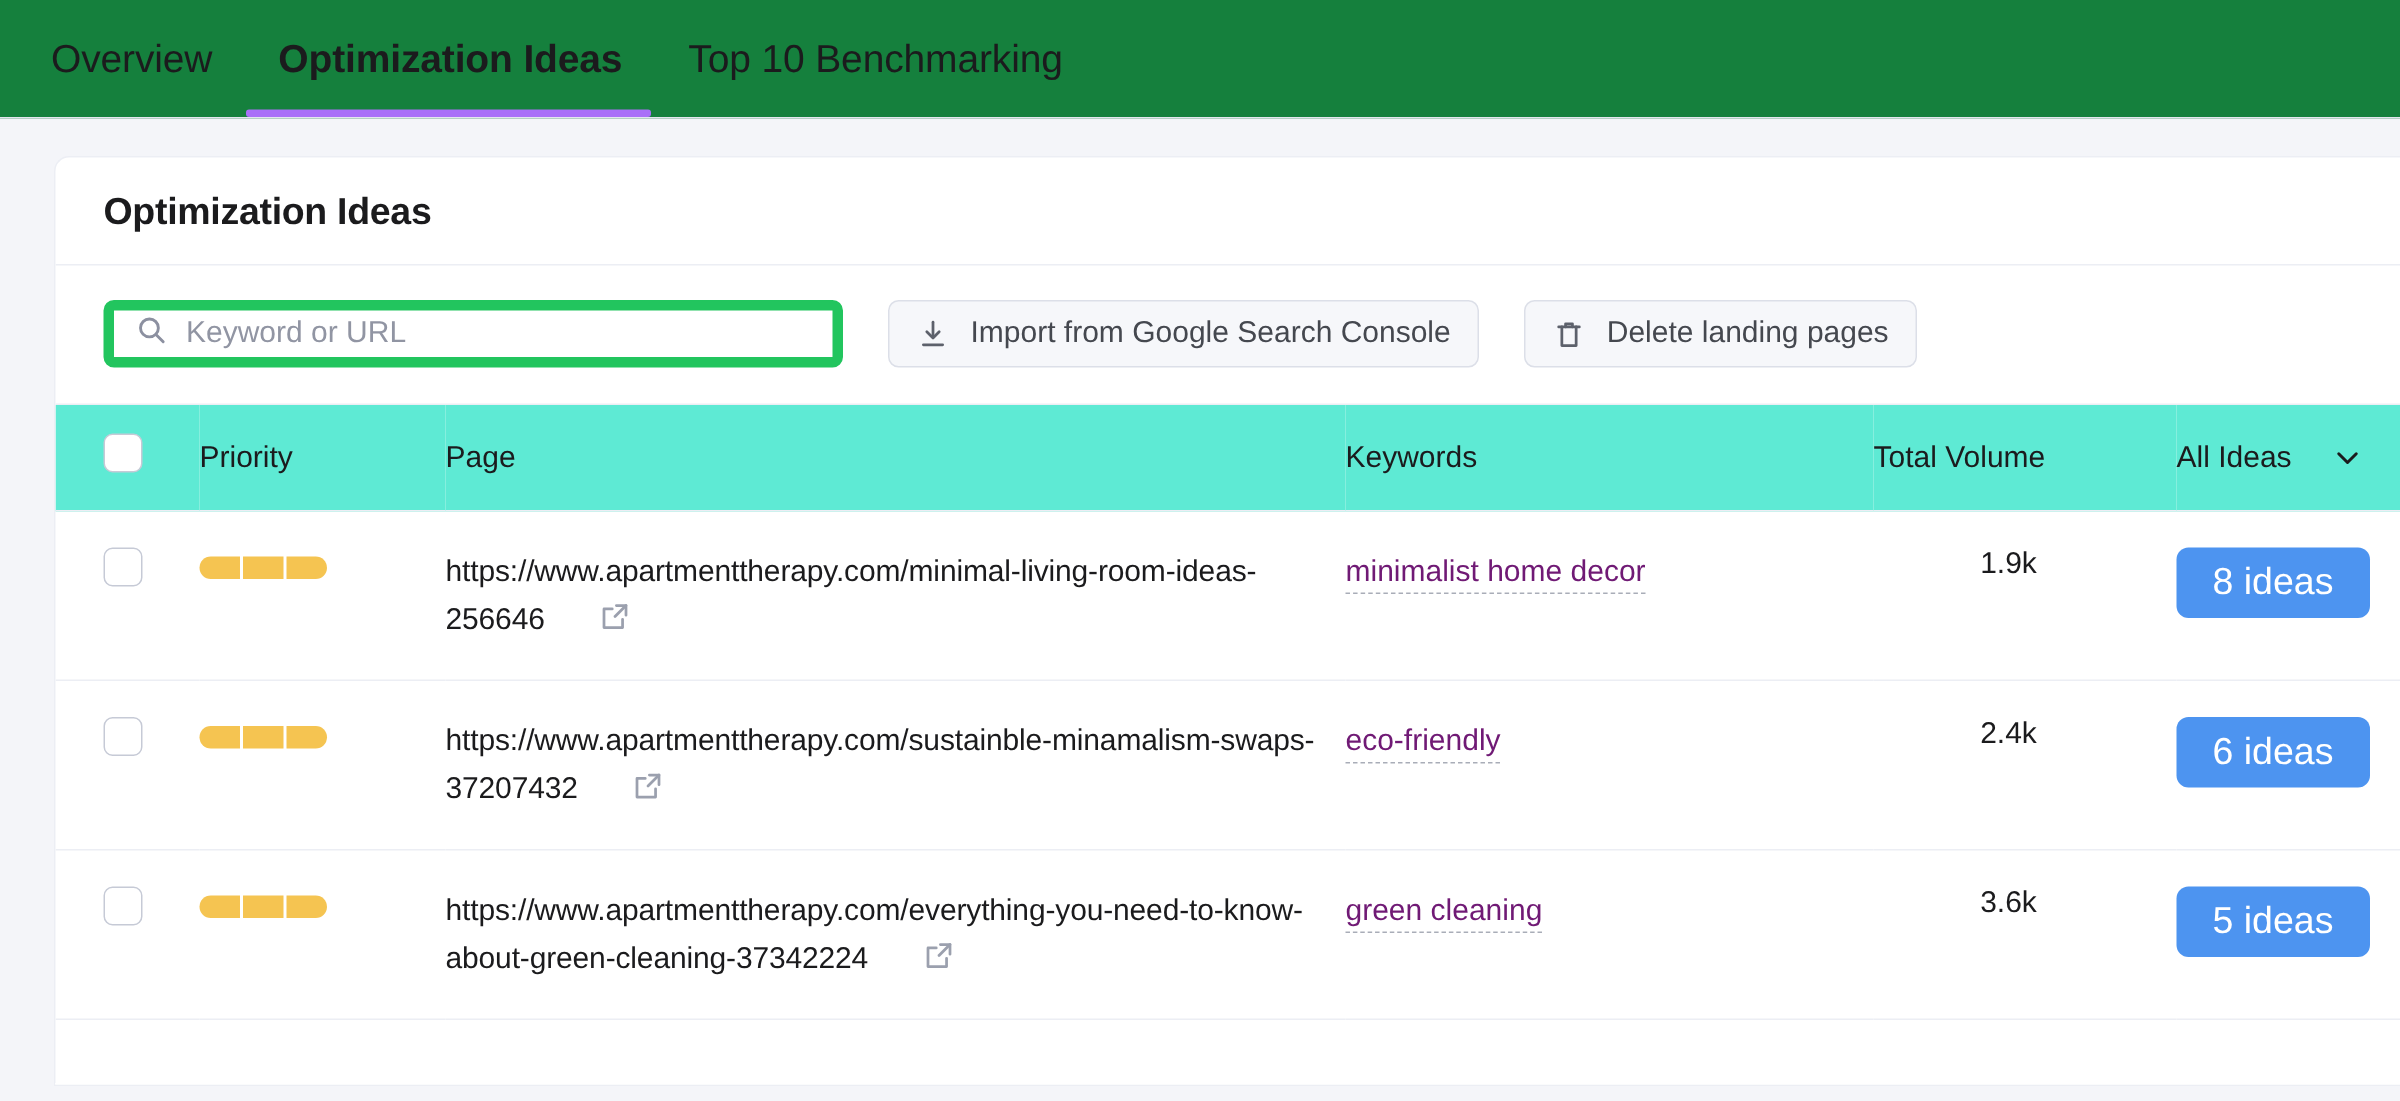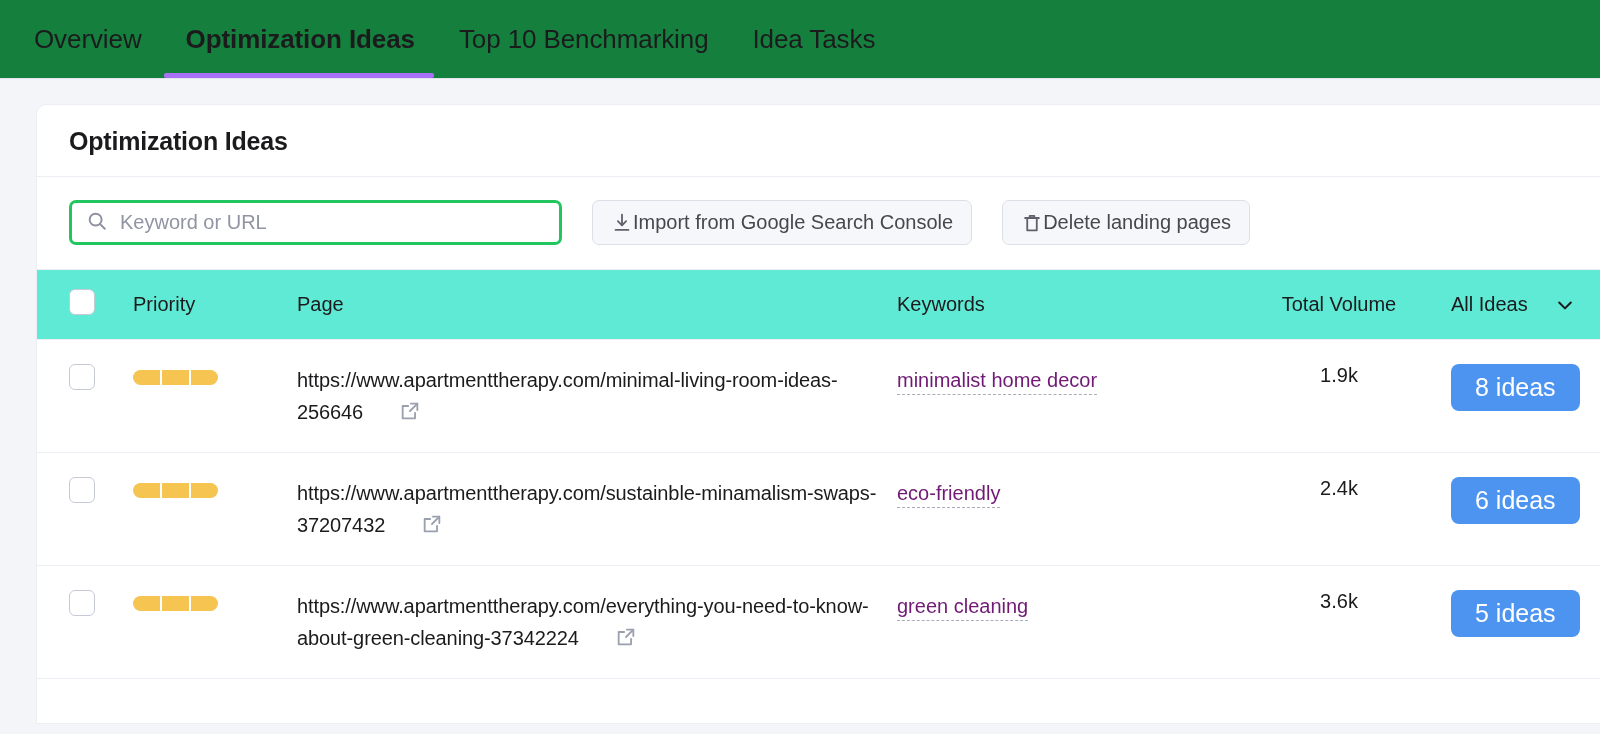--- a/index.html
+++ b/index.html
@@ -70,21 +70,21 @@
   .toolbar {
     display: flex;
     align-items: center;
     gap: 30px;
     padding: 23px 32px 24px 32px;
     border-bottom: 1px solid #eceef4;
   }
   .search-box {
     width: 493px;
     height: 45px;
-    border: 3px solid #22c55e;
+    border: 7px solid #22c55e;
     border-radius: 7px;
     display: flex;
     align-items: center;
     padding: 0 14px;
     gap: 12px;
     background: #fff;
   }
   .search-box input {
     border: none;
     outline: none;
@@ -96,21 +96,21 @@
   }
   .search-box input::placeholder { color: #9195a3; }
 
   .btn {
     height: 45px;
     border: 1px solid #dcdfe8;
     background: #f6f7fa;
     border-radius: 7px;
     display: flex;
     align-items: center;
-    gap: 0;
+    gap: 14px;
     padding: 0 18px;
     font-size: 20px;
     color: #45484f;
     cursor: pointer;
     font-family: "Liberation Sans", sans-serif;
     white-space: nowrap;
   }
   .btn .ico { display: flex; align-items: center; color: #5d616b; }
 
   
@@ -124,21 +124,21 @@
     text-align: left;
     padding: 19px 0;
     border-bottom: 1px solid #eceef4;
     vertical-align: middle;
   }
 
   .col-check { width: 96px; padding-left: 32px !important; }
   .col-priority { width: 164px; }
   .col-page { width: 600px; }
   .col-keywords { width: 352px; }
-  .col-volume { width: 202px; text-align: center; padding-right: 22px !important; }
+  .col-volume { width: 202px; text-align: left; padding-right: 22px !important; }
   .col-ideas { width: 150px; }
 
   tbody td {
     padding: 24px 0;
     vertical-align: top;
     border-bottom: 1px solid #eceef4;
     font-size: 20px;
     margin-left: 16px;
   }
   tbody tr:last-child td { border-bottom: 1px solid #eceef4; }
@@ -217,23 +217,20 @@
 
 <div class="tabbar">
   <div class="tab">
     <span>Overview</span>
   </div>
   <div class="tab active">
     <span>Optimization Ideas</span>
   </div>
   <div class="tab">
     <span>Top 10 Benchmarking</span>
-  </div>
-  <div class="tab">
-    <span>Idea Tasks</span>
   </div>
 </div>
 
 <div class="card-wrap">
   <div class="card">
 
     <div class="card-header">
       <div class="card-title">Optimization Ideas</div>
     </div>
 

